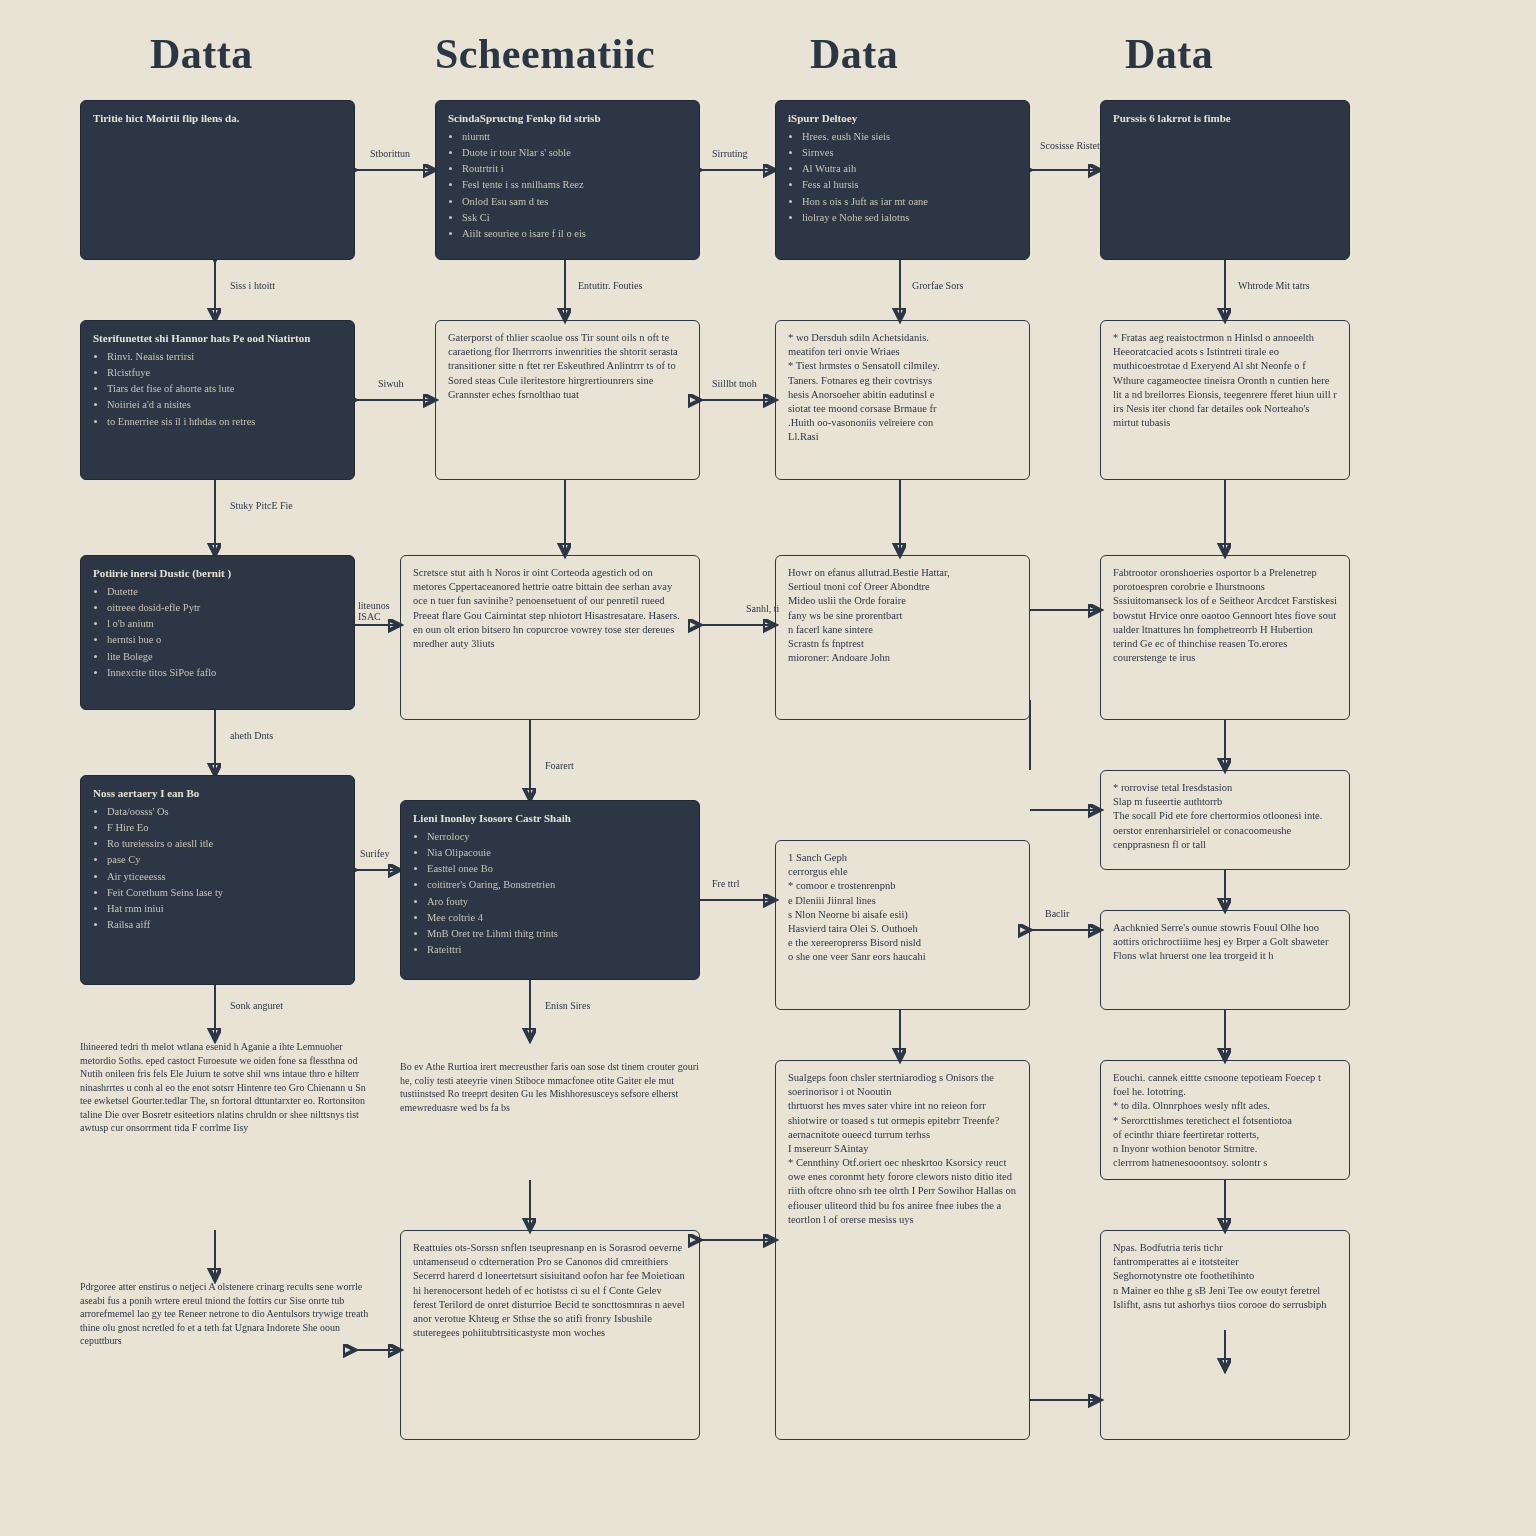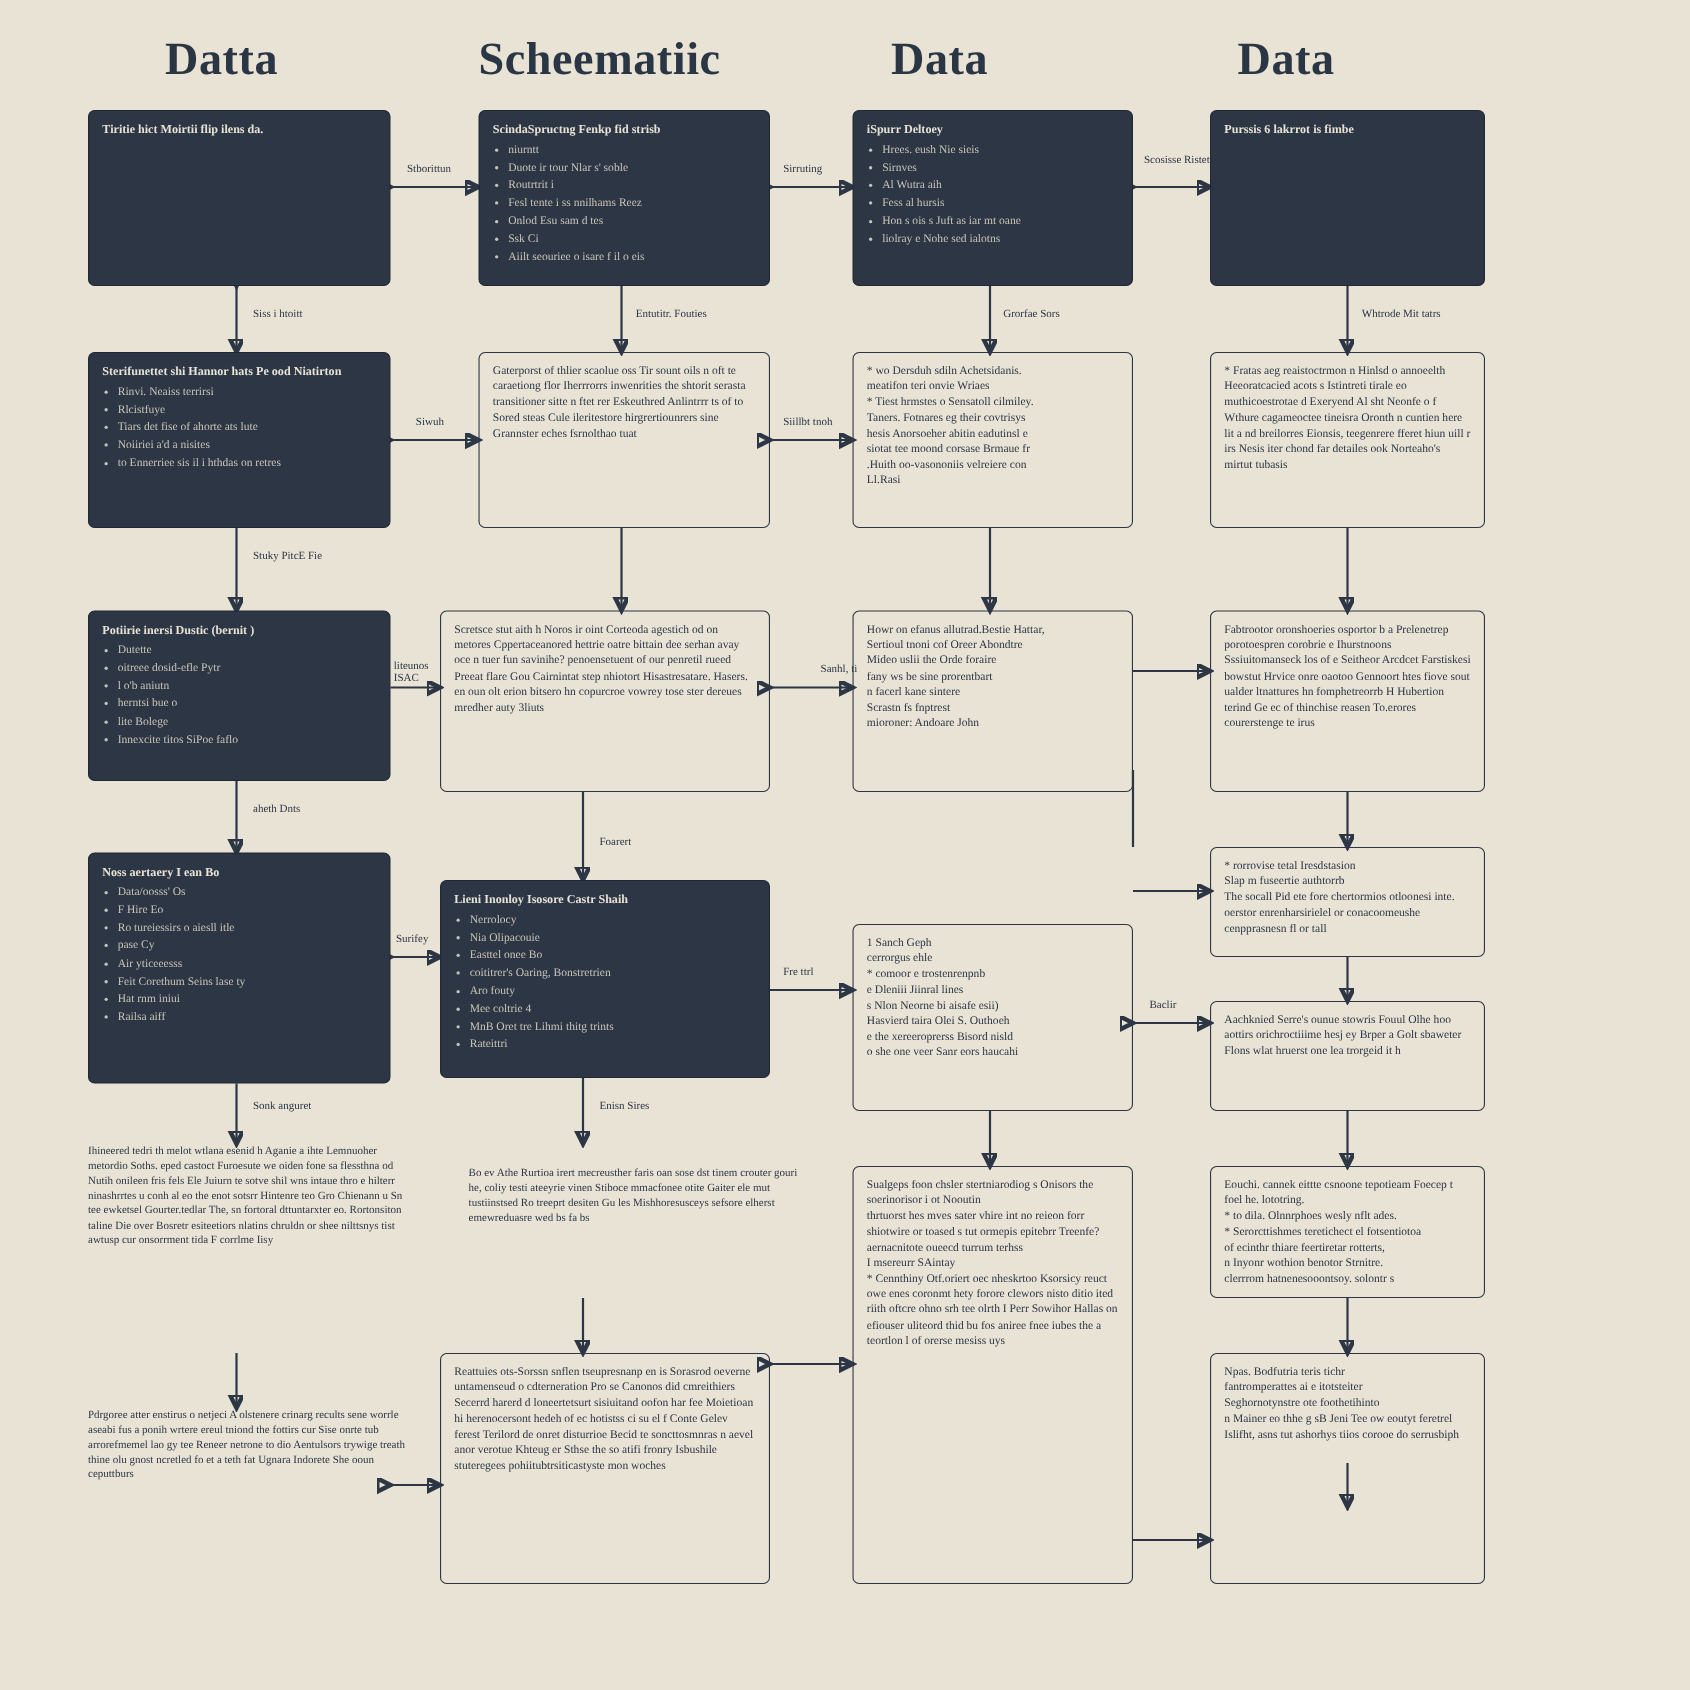--- a/index.html
+++ b/index.html
@@ -212,21 +212,21 @@
       <li>Nia Olipacouie</li>
       <li>Easttel onee Bo</li>
       <li>coititrer's Oaring, Bonstretrien</li>
       <li>Aro fouty</li>
       <li>Mee coltrie 4</li>
       <li>MnB Oret tre Lihmi thitg trints</li>
       <li>Rateittri</li>
     </ul>
   </div>
 
-  <div class="node text" style="left:400px; top:1060px; width:300px; height:120px;margin-left:26px;">Bo ev Athe Rurtioa irert mecreusther faris oan sose dst tinem crouter gouri he, coliy testi ateeyrie vinen Stiboce mmacfonee otite Gaiter ele mut tustiinstsed Ro treeprt desiten Gu les Mishhoresusceys sefsore elherst emewreduasre wed bs fa bs</div>
+  <div class="node text" style="left:400px; top:1060px; width:300px; height:120px;">Bo ev Athe Rurtioa irert mecreusther faris oan sose dst tinem crouter gouri he, coliy testi ateeyrie vinen Stiboce mmacfonee otite Gaiter ele mut tustiinstsed Ro treeprt desiten Gu les Mishhoresusceys sefsore elherst emewreduasre wed bs fa bs</div>
   <div class="node light" style="left:400px; top:1230px; width:300px; height:210px;">Reattuies ots-Sorssn snflen tseupresnanp en is Sorasrod oeverne untamenseud o cdterneration Pro se Canonos did cmreithiers Secerrd harerd d loneertetsurt sisiuitand oofon har fee Moietioan hi herenocersont hedeh of ec hotistss ci su el f Conte Gelev ferest Terilord de onret disturrioe Becid te soncttosmnras n aevel anor verotue Khteug er Sthse the so atifi fronry Isbushile stuteregees pohiitubtrsiticastyste mon woches</div>
 
   <div class="node dark" style="left:775px; top:100px; width:255px; height:160px;">
     <div class="title">iSpurr Deltoey</div>
     <ul>
       <li>Hrees. eush Nie sieis</li>
       <li>Sirnves</li>
       <li>Al Wutra aih</li>
       <li>Fess al hursis</li>
       <li>Hon s ois s Juft as iar mt oane</li>

